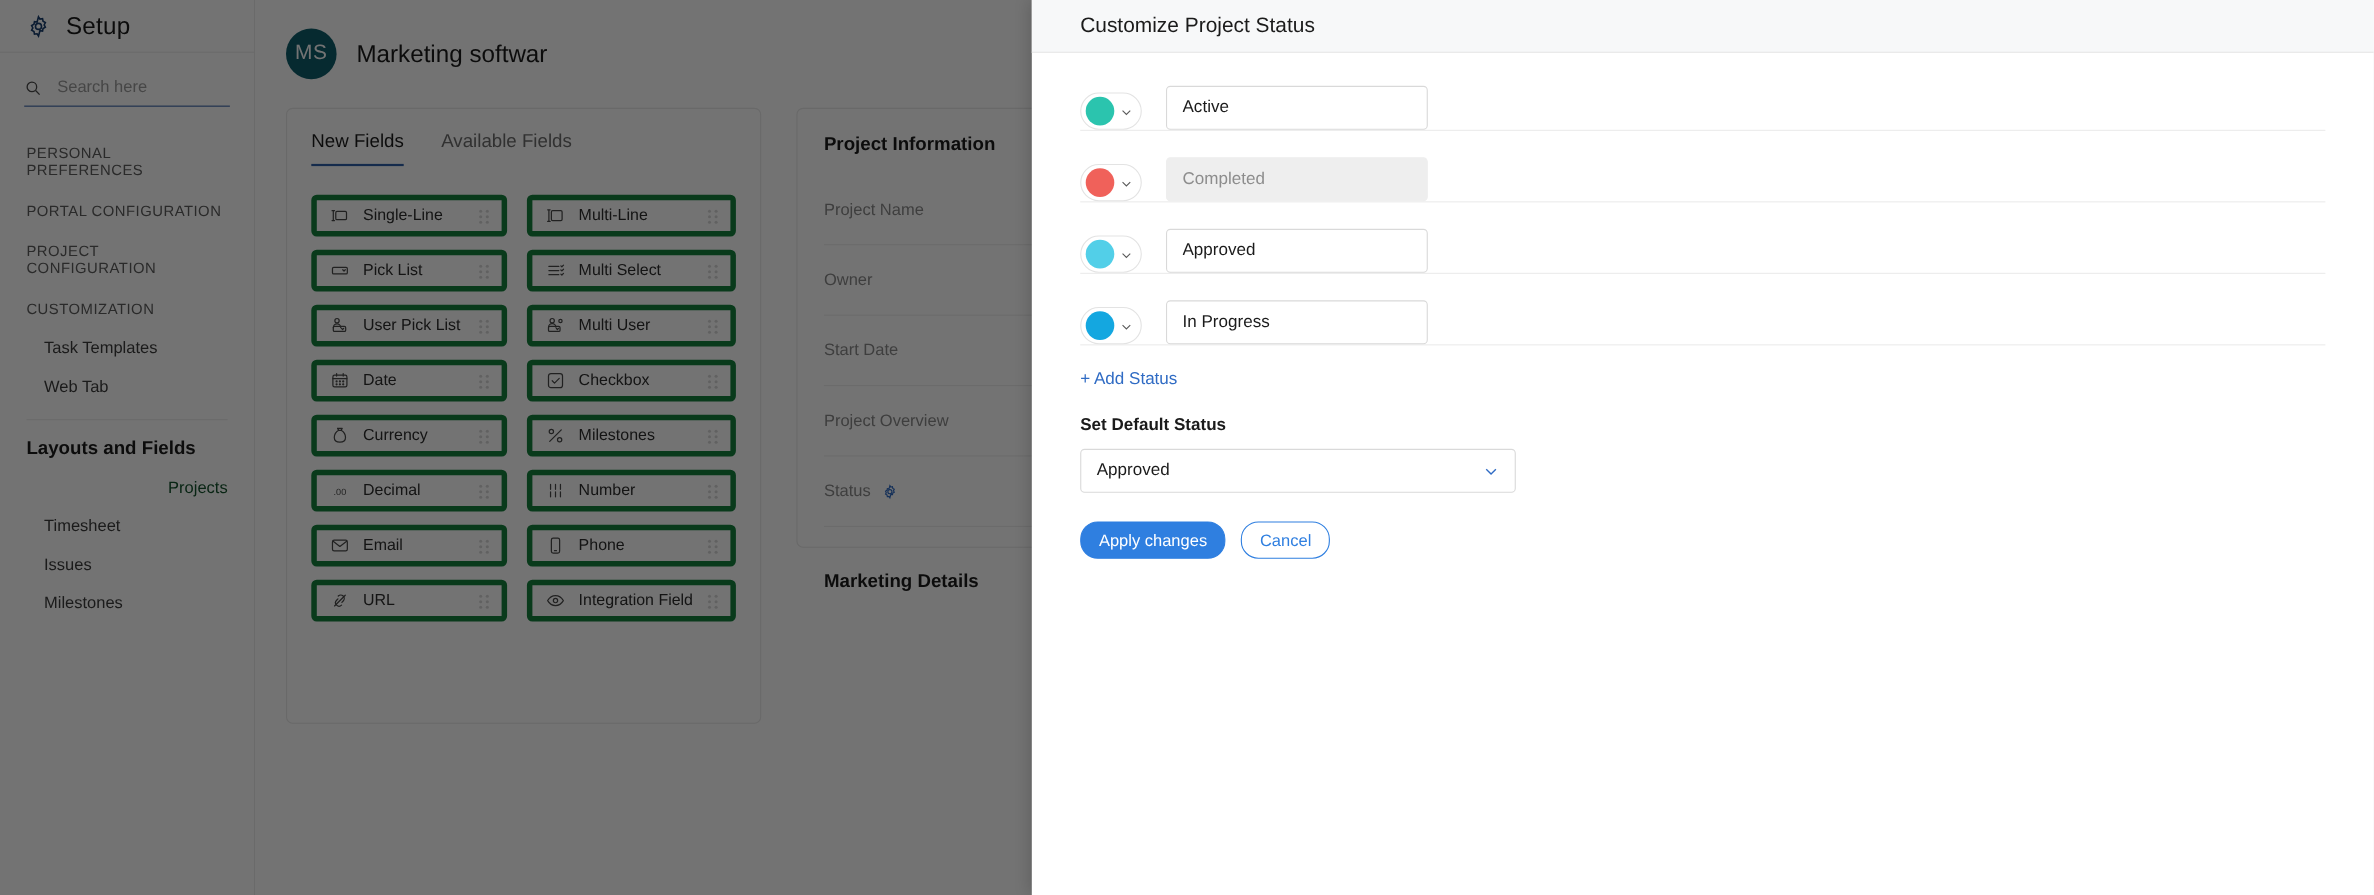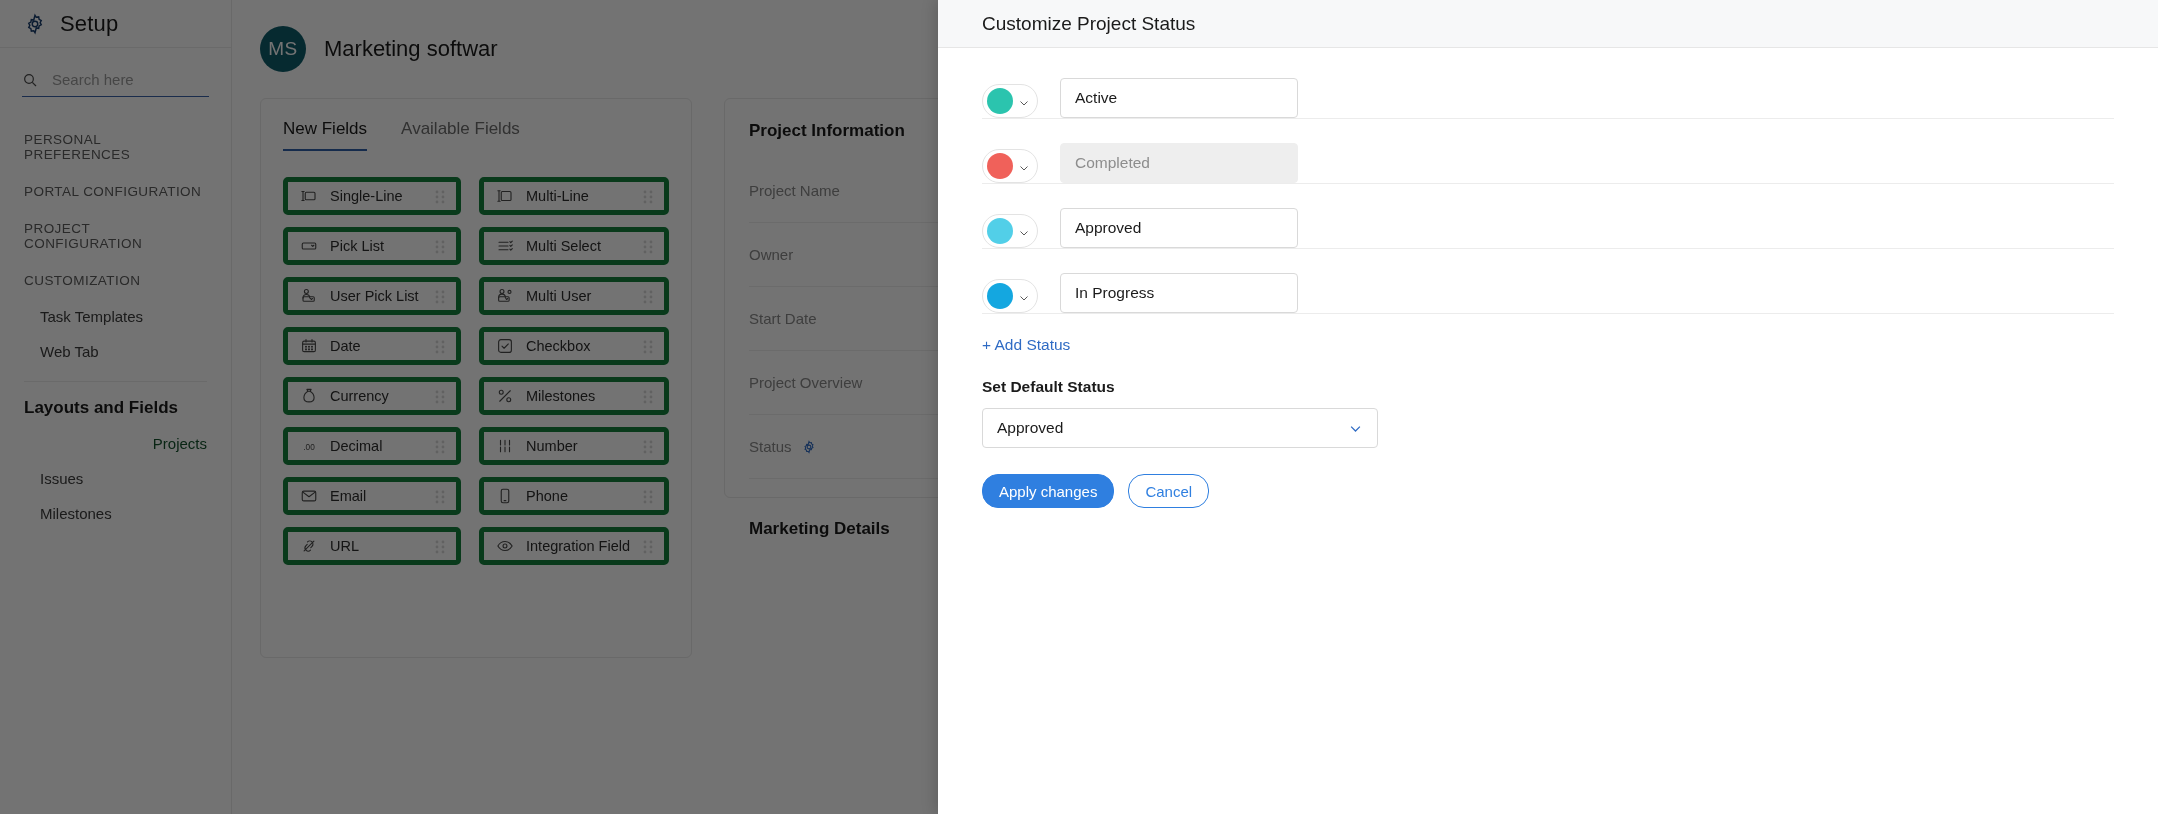--- a/index.html
+++ b/index.html
@@ -191,20 +191,21 @@
     <nav class="nav">
       <div class="nav-section">PERSONAL PREFERENCES</div>
       <div class="nav-section">PORTAL CONFIGURATION</div>
       <div class="nav-section">PROJECT CONFIGURATION</div>
       <div class="nav-section">CUSTOMIZATION</div>
       <div class="nav-item">Task Templates</div>
       <div class="nav-item">Web Tab</div>
       <div class="nav-divider"></div>
       <div class="nav-group-title">Layouts and Fields</div>
       <div class="nav-item active">Projects</div>
+      <div class="nav-item">Timesheet</div>
       <div class="nav-item">Issues</div>
       <div class="nav-item">Milestones</div>
     </nav>
   </aside>
 
   <section class="main">
     <div class="project-head">
       <div class="avatar">MS</div>
       <div class="project-name">Marketing softwar</div>
     </div>

